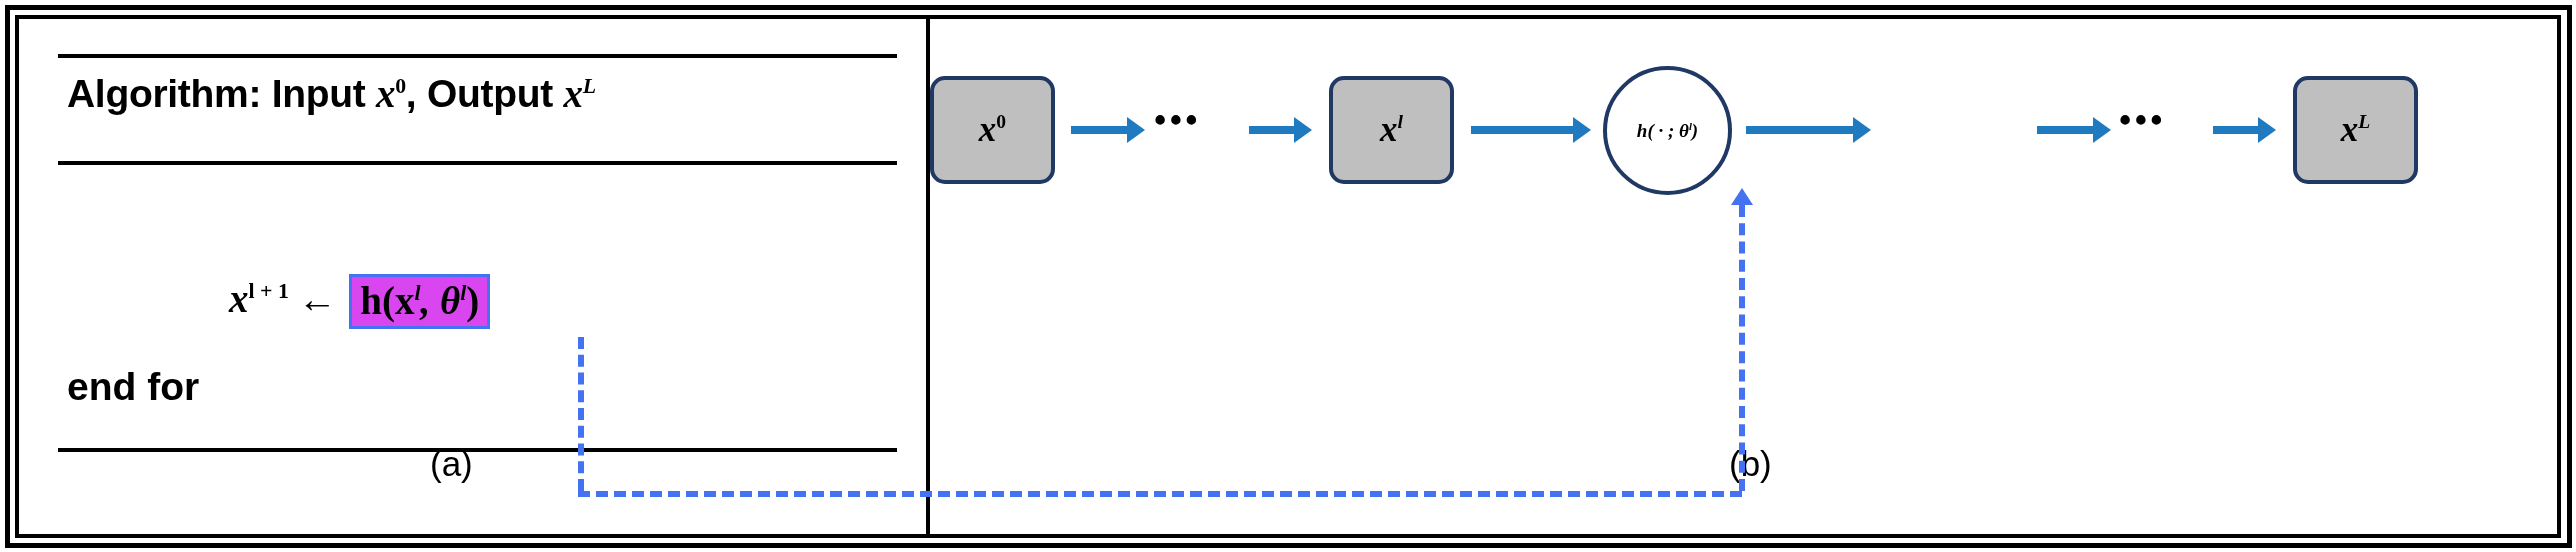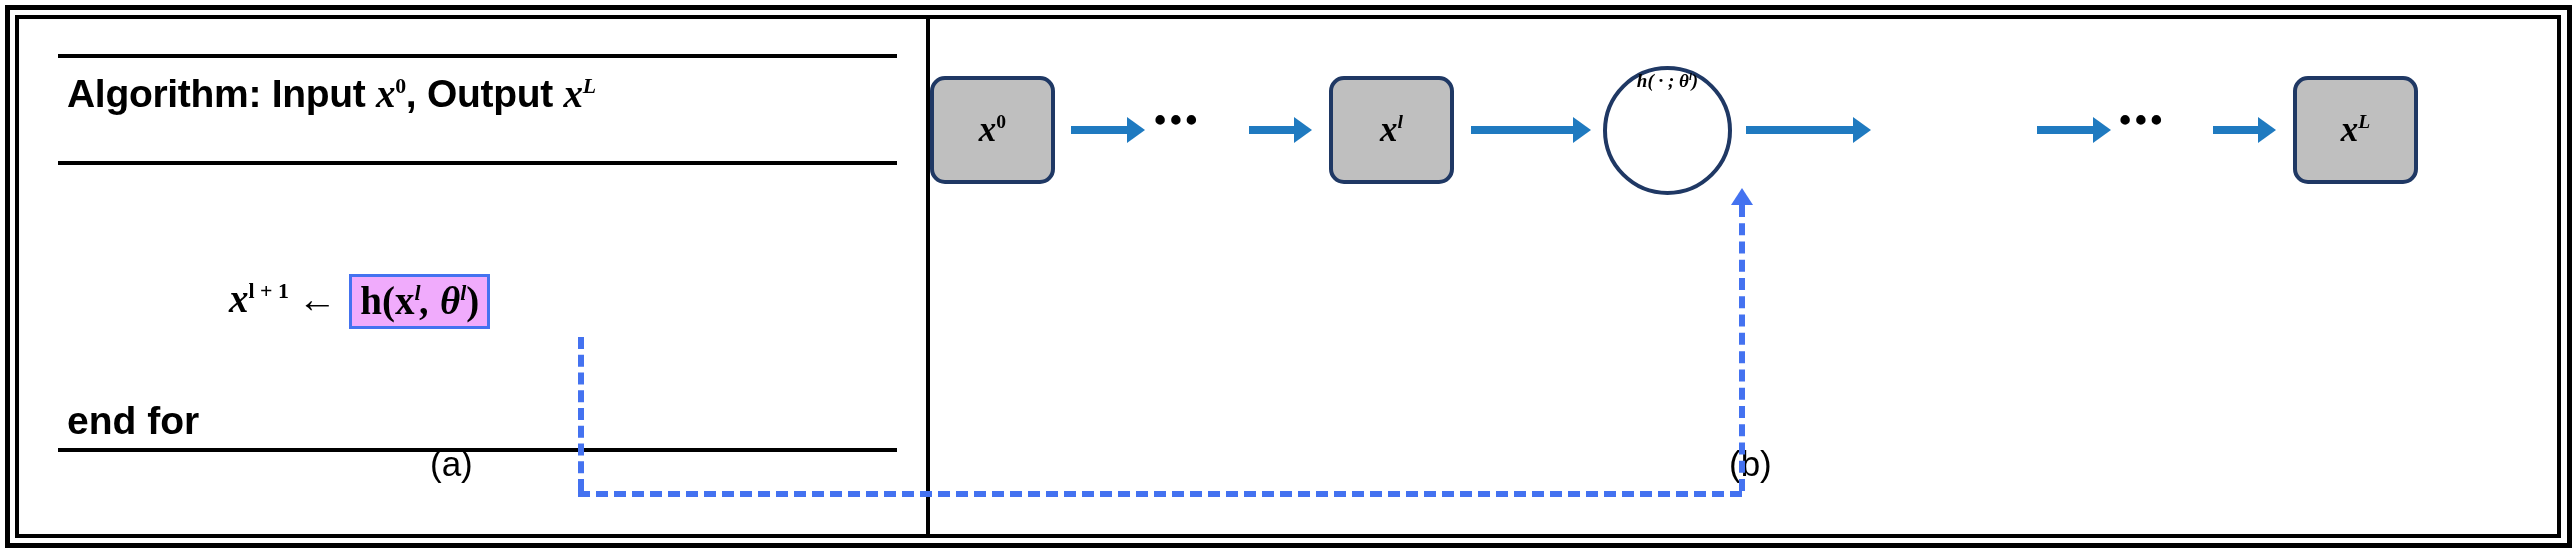--- a/index.html
+++ b/index.html
@@ -24,46 +24,46 @@
   .rule.r1{top:0px;}
   .rule.r2{top:107px;}
   .rule.r3{top:394px;}
 
   .algo-line{position:absolute;color:#000;white-space:nowrap;
              font-family:"Liberation Sans",sans-serif;font-weight:bold;}
 
   .algo-title{left:9px;top:17px;font-size:39px;letter-spacing:-0.3px;}
   .algo-for{left:9px;top:128px;font-size:39px;}
   .algo-assign{left:171px;top:220px;font-size:39px;}
-  .algo-end{left:9px;top:311px;font-size:39px;margin-top:34px;}
+  .algo-end{left:9px;top:311px;font-size:39px;}
 
   .mi{font-family:"Liberation Serif",serif;font-style:italic;font-weight:bold;}
   .mn{font-family:"Liberation Serif",serif;font-style:normal;font-weight:bold;}
   .mroman{font-family:"Liberation Serif",serif;font-style:normal;font-weight:bold;}
   sup.sp{font-size:0.56em;vertical-align:super;line-height:0;}
 
   .blue-box{display:inline-block;border:3.4px solid #4472F0;padding:1.1px 8px 3.4px 8px;
-            vertical-align:middle;margin-left:3.4px;background:#f0abfc;}
+            vertical-align:middle;margin-left:3.4px;background:#d946ef;}
 
   .panel-label{position:absolute;font-family:"Liberation Sans",sans-serif;
                font-size:35px;color:#000;font-weight:normal;}
   .label-a{left:411px;top:425px;}
   .label-b{left:799px;top:425px;}
 
   
   .node{position:absolute;box-sizing:border-box;background:#BFBFBF;
         border:4px solid #1F3864;border-radius:15px;
         display:flex;align-items:center;justify-content:center;
         color:#000;}
   .node span{font-family:"Liberation Serif",serif;font-style:italic;
              font-weight:bold;font-size:35px;}
 
   .circ{position:absolute;box-sizing:border-box;background:#fff;
         border:4px solid #1F3864;border-radius:50%;
-        display:flex;align-items:flex-start;justify-content:center;}
+        display:flex;align-items:center;justify-content:center;}
   .circ span{font-family:"Liberation Serif",serif;font-style:italic;
              font-weight:bold;font-size:19px;color:#000;white-space:nowrap;}
 
   .arrow{position:absolute;height:8px;background:#1F7AC0;}
   .arrow::after{content:"";position:absolute;right:-17px;top:-9px;
                 width:0;height:0;border-top:13px solid transparent;
                 border-bottom:13px solid transparent;border-left:18px solid #1F7AC0;}
 
   .dots{position:absolute;color:#000;font-size:35px;letter-spacing:3.4px;
         font-family:"Liberation Serif",serif;font-weight:bold;line-height:1;}

